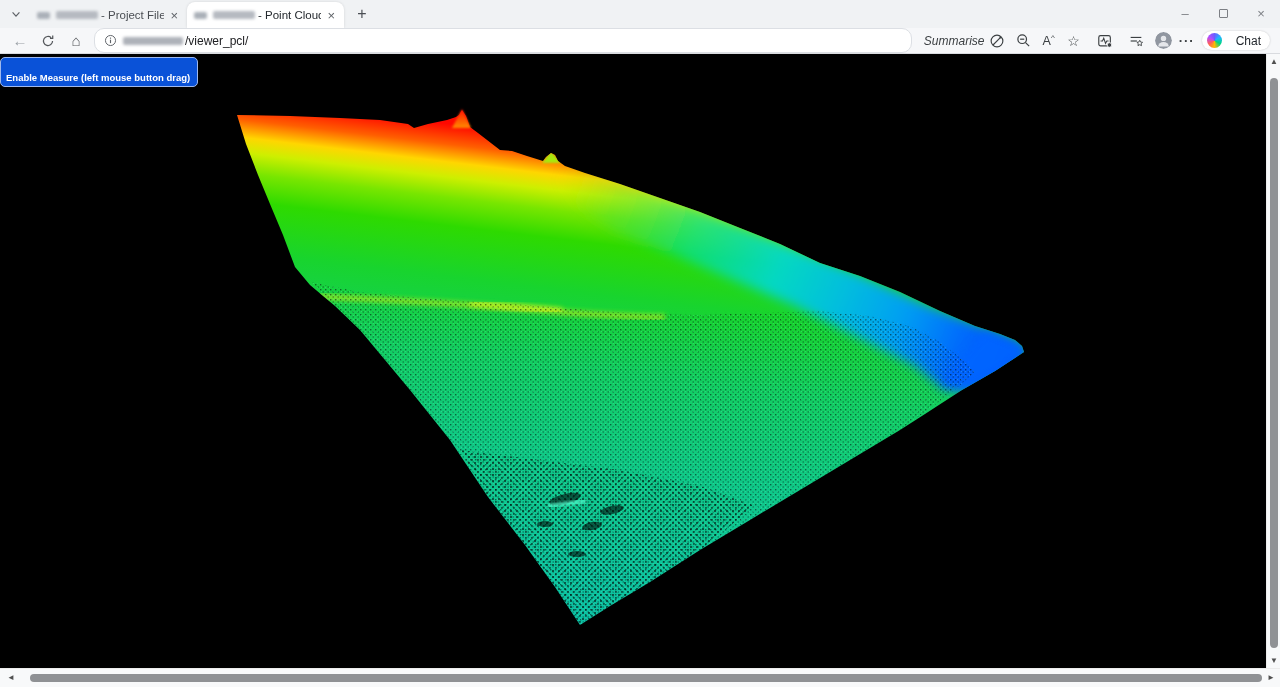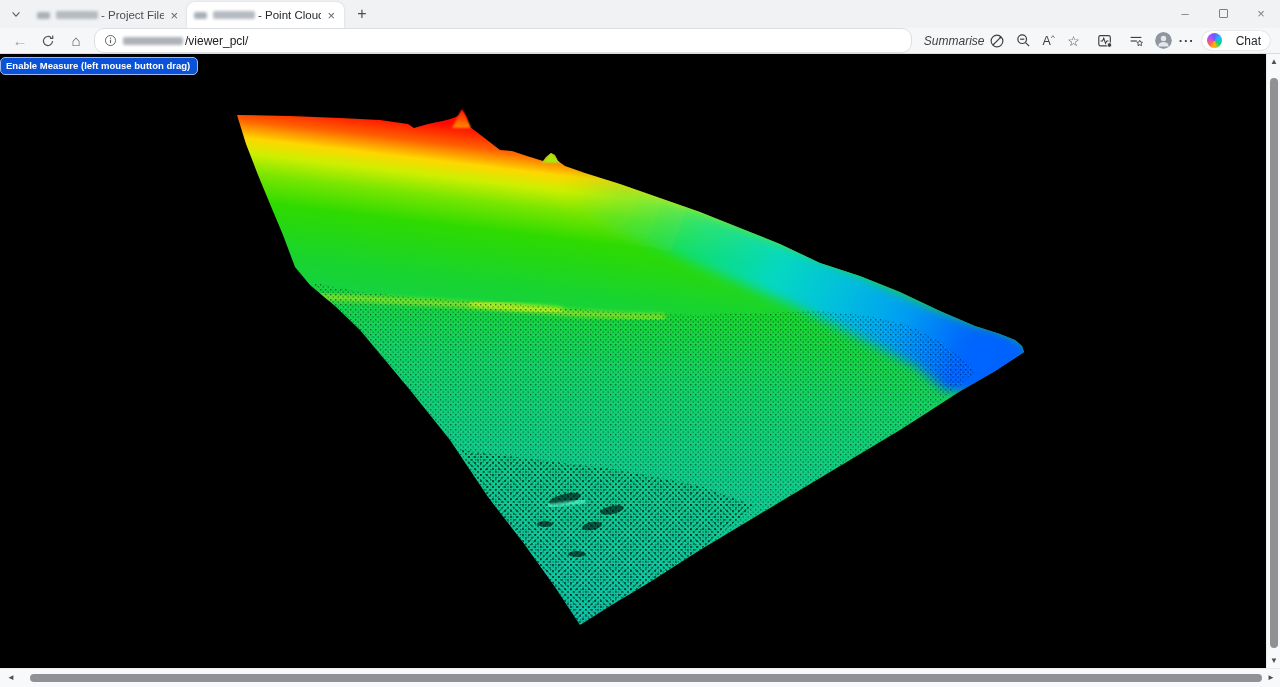--- a/index.html
+++ b/index.html
@@ -55,21 +55,21 @@
   .copilot { width:15px; height:15px; border-radius:50%;
              background:conic-gradient(#6a5cff,#1fb6ff,#00d67f,#ffb900,#ff5e5e,#b44cff,#6a5cff); }
 
   
   .viewport { position:absolute; top:54px; left:0; width:1266px; height:614px;
               background:#000; overflow:hidden; }
   .viewport svg.cloud { position:absolute; inset:0; }
   .measure-btn { position:absolute; top:3px; left:0; z-index:5;
                  background:#0a52d8; color:#fff; border:1px solid #9fb9ee;
                  border-radius:5px; font-size:9.5px; font-weight:700;
-                 padding:2px 7px 3px 5px; font-family:"Liberation Sans",sans-serif; }
+                 padding:14px 7px 3px 5px; font-family:"Liberation Sans",sans-serif; }
 
   
   .vscroll { position:absolute; top:54px; right:0; width:14px; height:614px;
              background:#f8f9fa; border-left:1px solid #ececec; }
   .vscroll .arrow { position:absolute; left:0; width:14px; text-align:center;
                     font-size:8px; color:#505050; }
   .vthumb { position:absolute; left:3px; width:8px; top:24px; height:570px;
             background:#8f9194; border-radius:4px; }
   .hscroll { position:absolute; left:0; bottom:0; width:1280px; height:19px;
              background:#f8f9fa; border-top:1px solid #ececec; }

